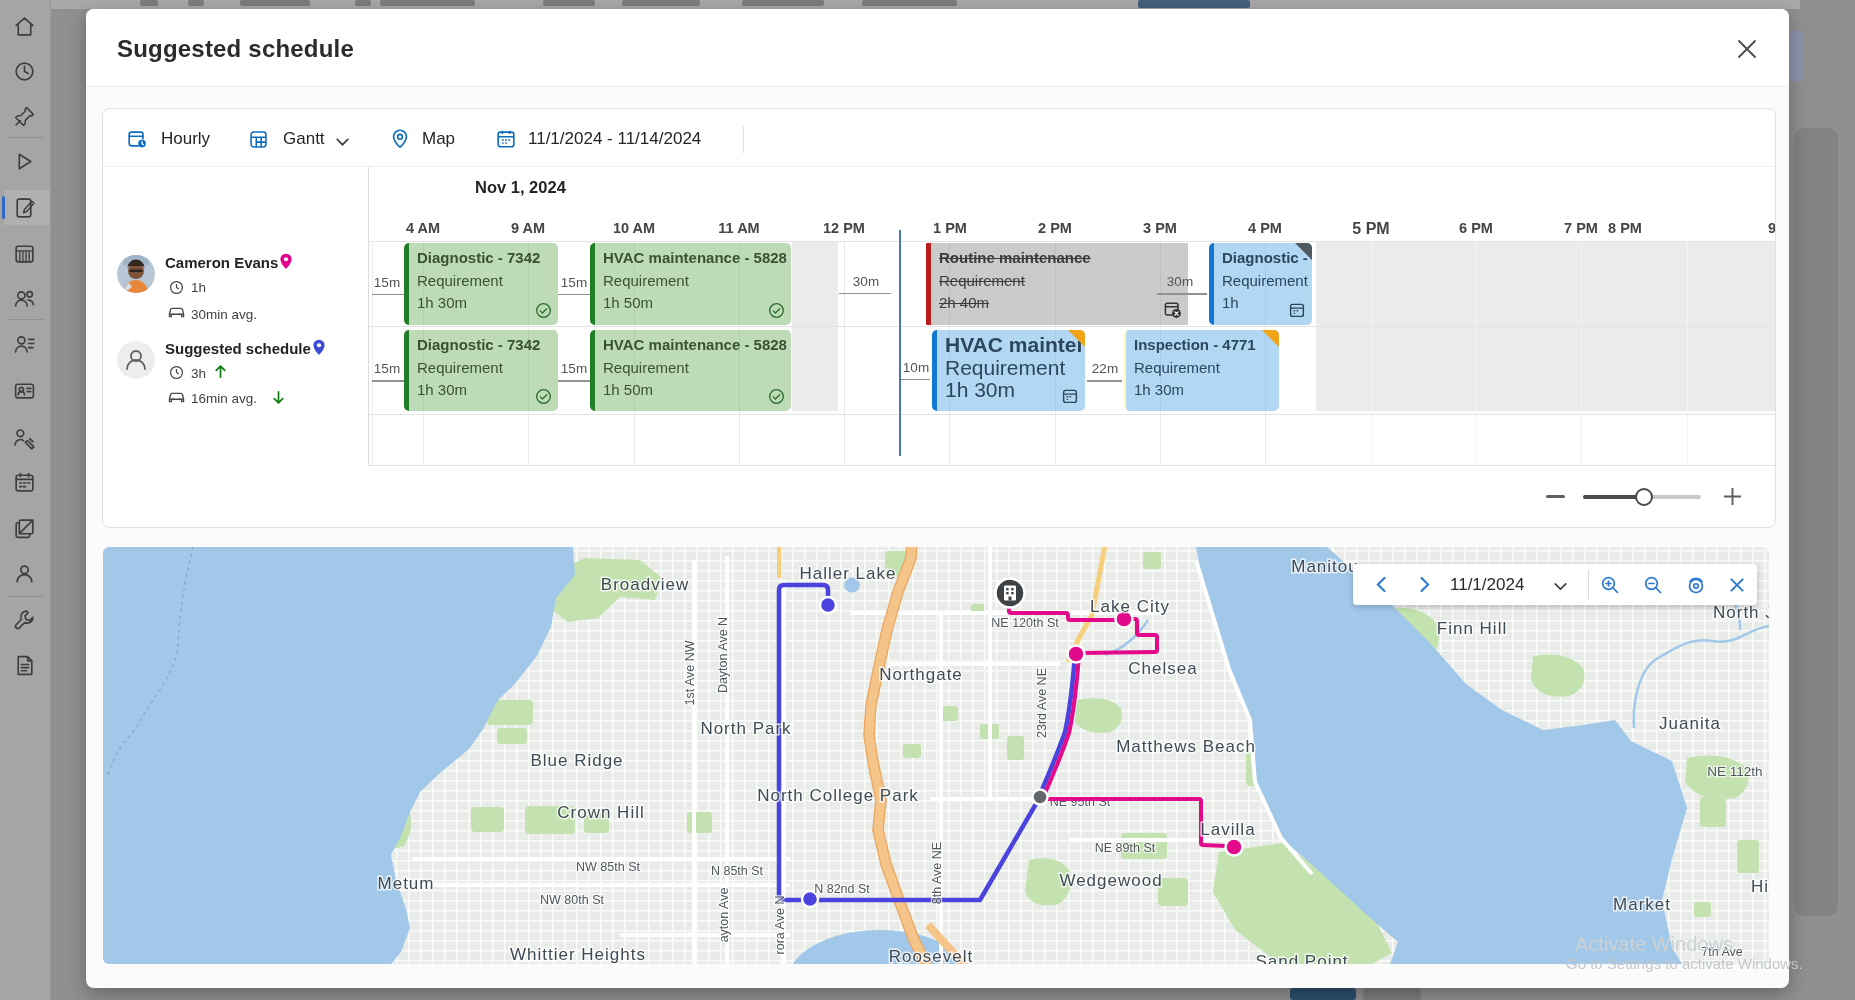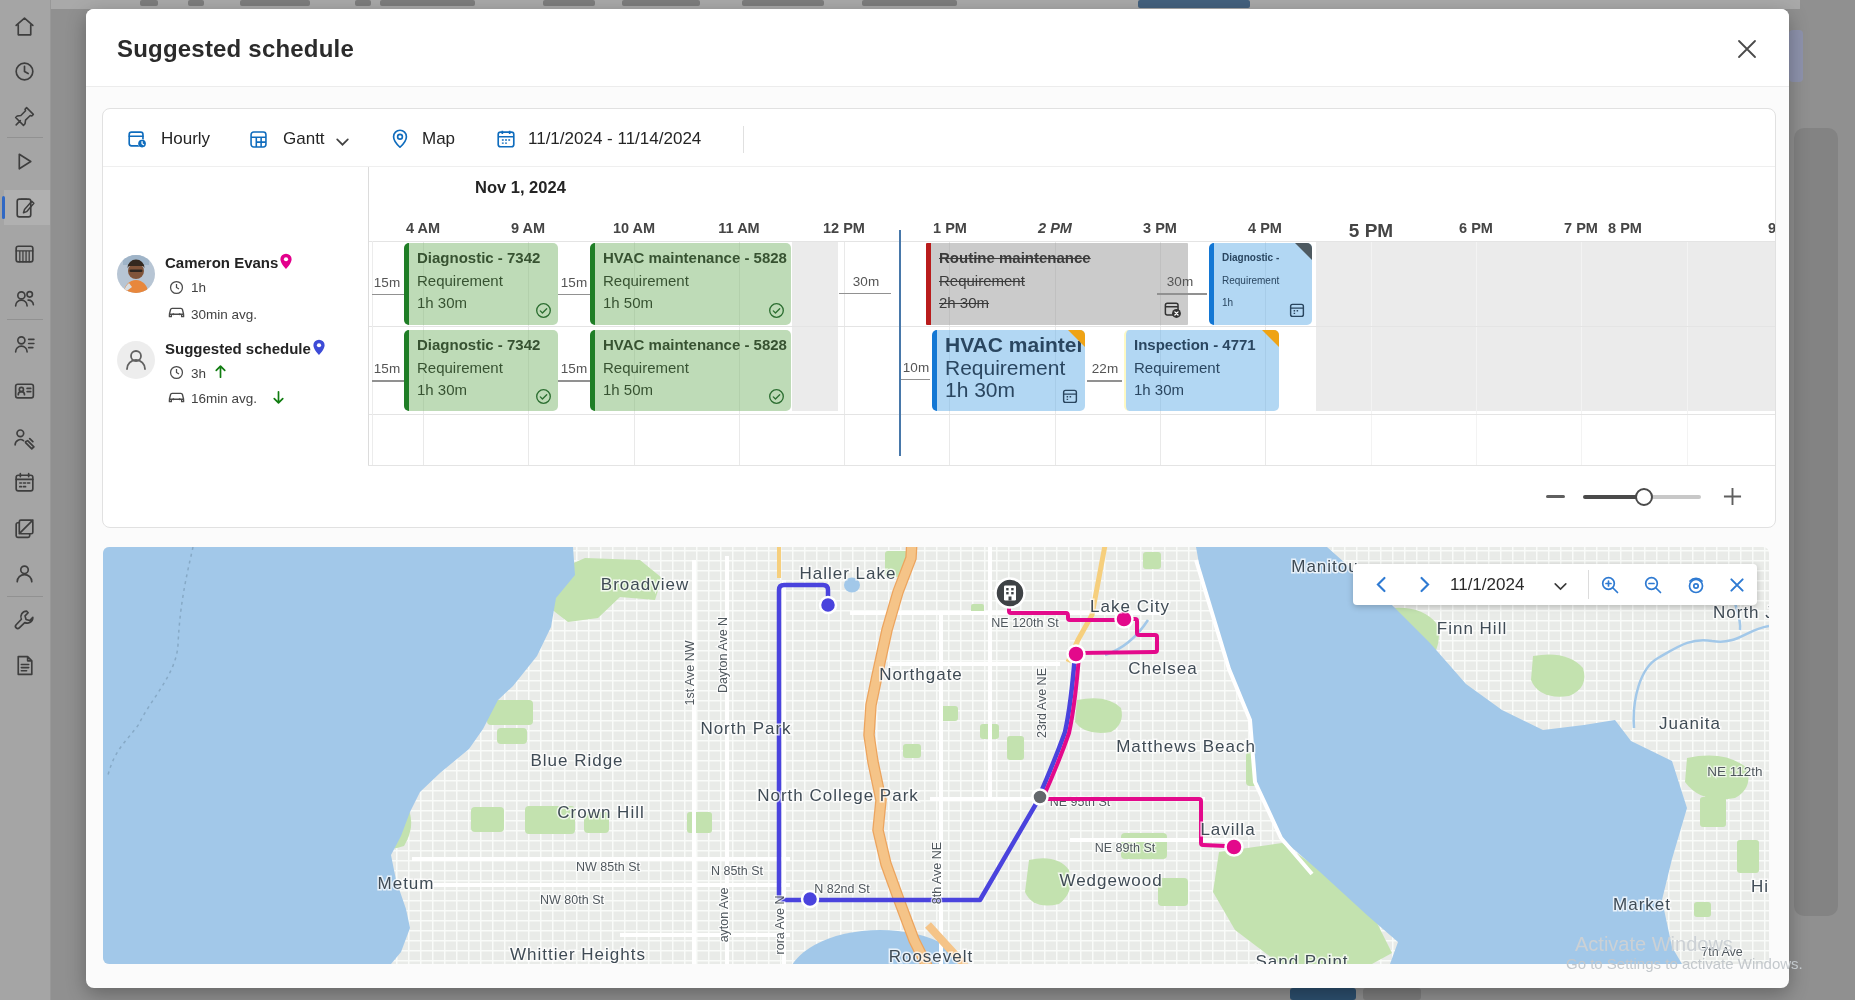--- a/index.html
+++ b/index.html
@@ -128,24 +128,24 @@
 <div class="a" style="left:743px;top:126px;width:1px;height:27px;background:#e0e0e0;"></div>
 <div class="a" style="left:103px;top:166px;width:1672px;height:1px;background:#efefef;"></div>
 <div class="a" style="left:475px;top:178px;font-size:16.5px;font-weight:700;color:#242424;">Nov 1, 2024</div>
 <div class="a" style="left:104px;top:178px;width:1671px;height:62px;overflow:hidden;">
 <div class="a" style="left:289px;top:42px;width:60px;text-align:center;font-size:14.5px;font-weight:600;color:#454545;">4 AM</div>
 <div class="a" style="left:394px;top:42px;width:60px;text-align:center;font-size:14.5px;font-weight:600;color:#454545;">9 AM</div>
 <div class="a" style="left:500px;top:42px;width:60px;text-align:center;font-size:14.5px;font-weight:600;color:#454545;">10 AM</div>
 <div class="a" style="left:605px;top:42px;width:60px;text-align:center;font-size:14.5px;font-weight:600;color:#454545;">11 AM</div>
 <div class="a" style="left:710px;top:42px;width:60px;text-align:center;font-size:14.5px;font-weight:600;color:#454545;">12 PM</div>
 <div class="a" style="left:816px;top:42px;width:60px;text-align:center;font-size:14.5px;font-weight:700;color:#454545;">1 PM</div>
-<div class="a" style="left:921px;top:42px;width:60px;text-align:center;font-size:14.5px;font-weight:600;color:#454545;font-style:italic;">2 PM</div>
+<div class="a" style="left:921px;top:42px;width:60px;text-align:center;font-size:14.5px;font-weight:600;color:#454545;">2 PM</div>
 <div class="a" style="left:1026px;top:42px;width:60px;text-align:center;font-size:14.5px;font-weight:600;color:#454545;">3 PM</div>
 <div class="a" style="left:1131px;top:42px;width:60px;text-align:center;font-size:14.5px;font-weight:600;color:#454545;">4 PM</div>
-<div class="a" style="left:1237px;top:42px;width:60px;text-align:center;font-size:19px;font-weight:600;color:#454545;">5 PM</div>
+<div class="a" style="left:1237px;top:42px;width:60px;text-align:center;font-size:16px;font-weight:600;color:#454545;">5 PM</div>
 <div class="a" style="left:1342px;top:42px;width:60px;text-align:center;font-size:14.5px;font-weight:600;color:#454545;">6 PM</div>
 <div class="a" style="left:1447px;top:42px;width:60px;text-align:center;font-size:14.5px;font-weight:600;color:#454545;">7 PM</div>
 <div class="a" style="left:1491px;top:42px;width:60px;text-align:center;font-size:14.5px;font-weight:600;color:#454545;">8 PM</div>
 <div class="a" style="left:1664px;top:42px;width:60px;font-size:14.5px;font-weight:600;color:#454545;">9 PM</div>
 </div>
 <div class="a" style="left:103px;top:167px;width:1672px;height:360px;overflow:hidden;border-radius:0 0 8px 8px;">
 <div class="a" style="left:1213px;top:75px;width:459px;height:169px;background:#ebebeb;"></div>
 <div class="a" style="left:689px;top:75px;width:46px;height:169px;background:#ebebeb;"></div>
 <div class="a" style="left:320px;top:74px;width:1px;height:224px;background:#e9e9e9;"></div>
 <div class="a" style="left:425px;top:74px;width:1px;height:224px;background:#e9e9e9;"></div>
@@ -245,30 +245,30 @@
     </div>
     <svg class="a" style="right:6px;bottom:6px;width:17px;height:17px;" viewBox="0 0 24 24" fill="none" stroke="#2c6e31" stroke-width="1.9">
       <circle cx="12" cy="12" r="9.6"></circle>
       <path d="M7.5 12.5 L10.5 15.5 L16.5 9.5" stroke-linecap="round" stroke-linejoin="round"></path>
     </svg>
   </div>
 <div class="a" style="left:926px;top:243px;width:262px;height:82px;background:rgba(151,151,151,.5);border-left:5px solid #b91c1c;border-radius:1px;font-size:15px;line-height:22.6px;color:#3b3b3b;overflow:hidden;">
     <div style="position:relative;width:100%;height:100%;padding:4px 4px 0 8px;text-decoration:line-through;">
       <div style="font-weight:700;white-space:nowrap;overflow:hidden;">Routine maintenance</div>
       <div>Requirement</div>
-      <div>2h 30m</div>
+      <div>2h 40m</div>
     </div>
     <svg class="a" style="right:6px;bottom:6px;width:19px;height:19px;" viewBox="0 0 24 24" fill="none" stroke="#333" stroke-width="1.9" stroke-linejoin="round">
       <rect x="3" y="4" width="16" height="15" rx="2.5"></rect>
       <path d="M3 8.5 H19"></path>
       <circle cx="17" cy="17" r="5.6" fill="#333" stroke="none"></circle>
       <path d="M15 15 L19 19 M19 15 L15 19" stroke="#fff" stroke-width="1.6" stroke-linecap="round"></path>
     </svg>
   </div>
-<div class="a" style="left:1209px;top:243px;width:103px;height:82px;background:rgba(101,175,231,.5);border-left:5px solid #1377d4;border-radius:5px;font-size:10px;line-height:22.6px;color:#2a4660;overflow:hidden;">
+<div class="a" style="left:1209px;top:243px;width:103px;height:82px;background:rgba(101,175,231,.5);border-left:5px solid #1377d4;border-radius:5px;font-size:15px;line-height:22.6px;color:#2a4660;overflow:hidden;">
     <div style="position:relative;width:100%;height:100%;padding:4px 4px 0 8px;">
       <div style="font-weight:700;white-space:nowrap;overflow:hidden;">Diagnostic -</div>
       <div>Requirement</div>
       <div>1h</div>
     </div>
     <svg class="a" style="right:6px;bottom:6px;width:18px;height:18px;" viewBox="0 0 24 24" fill="none" stroke="#29455e" stroke-width="1.9" stroke-linejoin="round">
       <rect x="3.5" y="4.5" width="17" height="16" rx="2.5"></rect>
       <path d="M3.5 9.5 H20.5"></path>
       <path d="M7.5 13 H9.5 M11.5 13 H13.5 M7.5 16.5 H9.5" stroke-width="1.7"></path>
     </svg>

